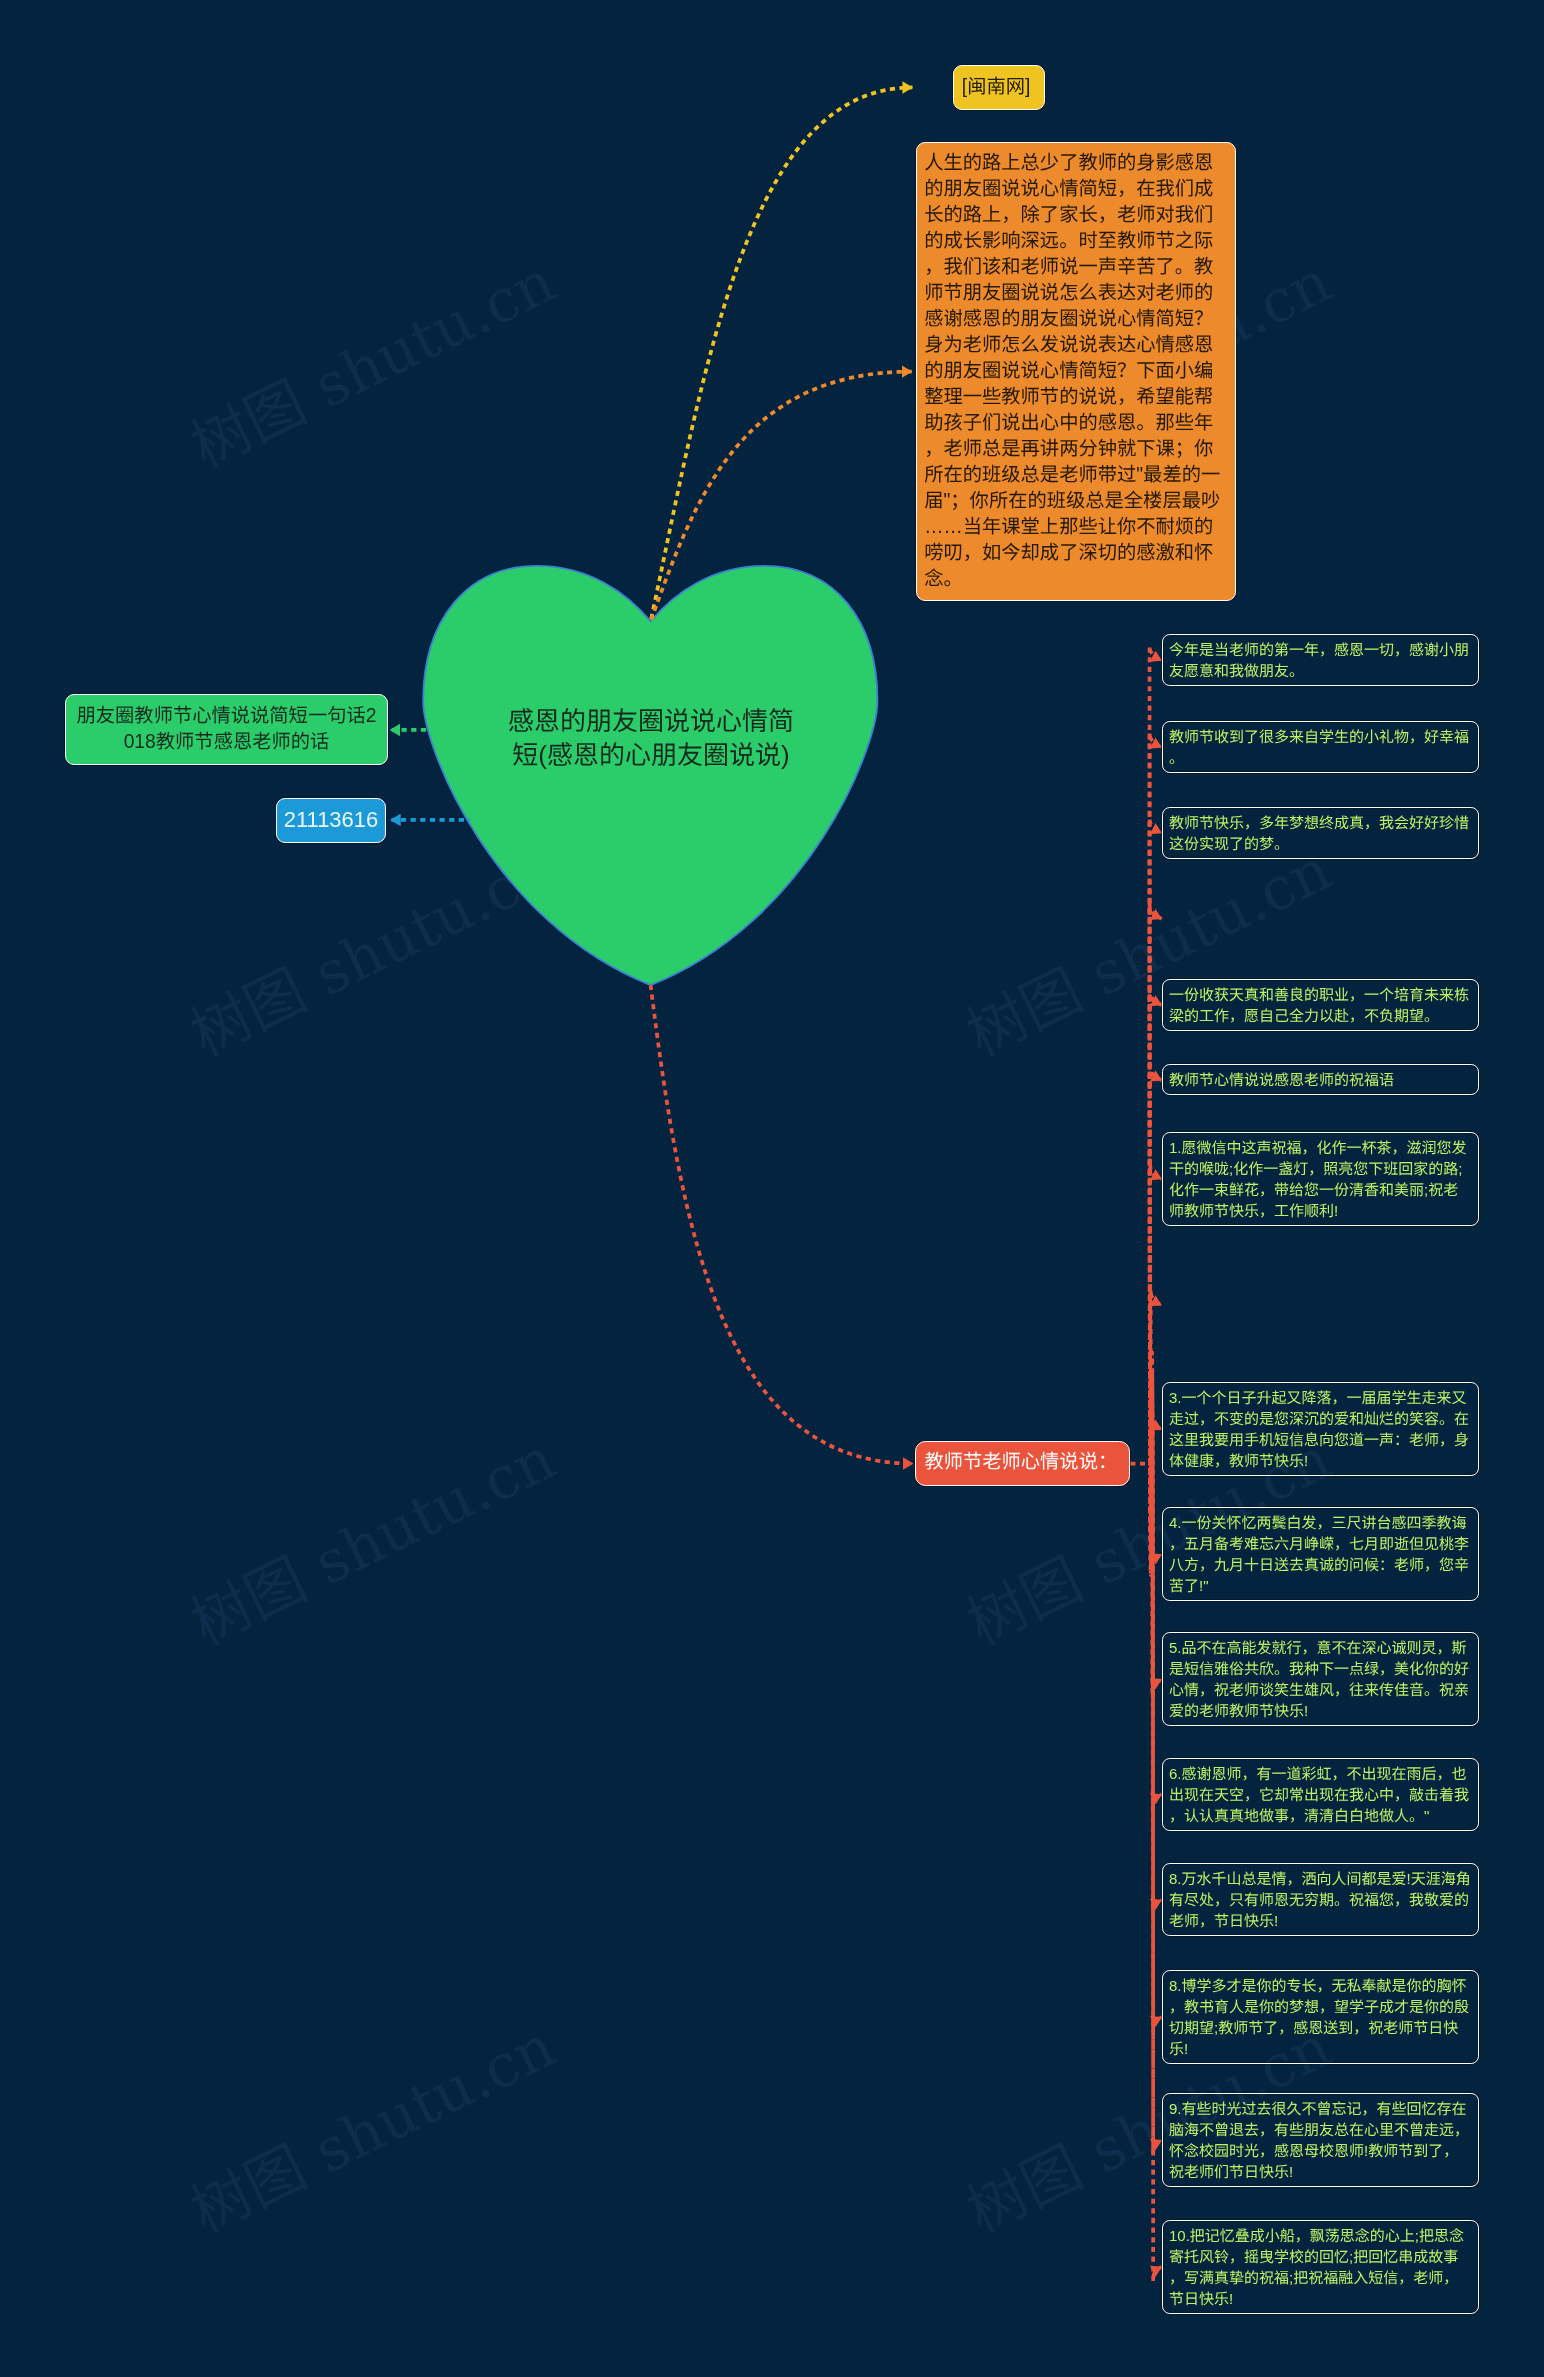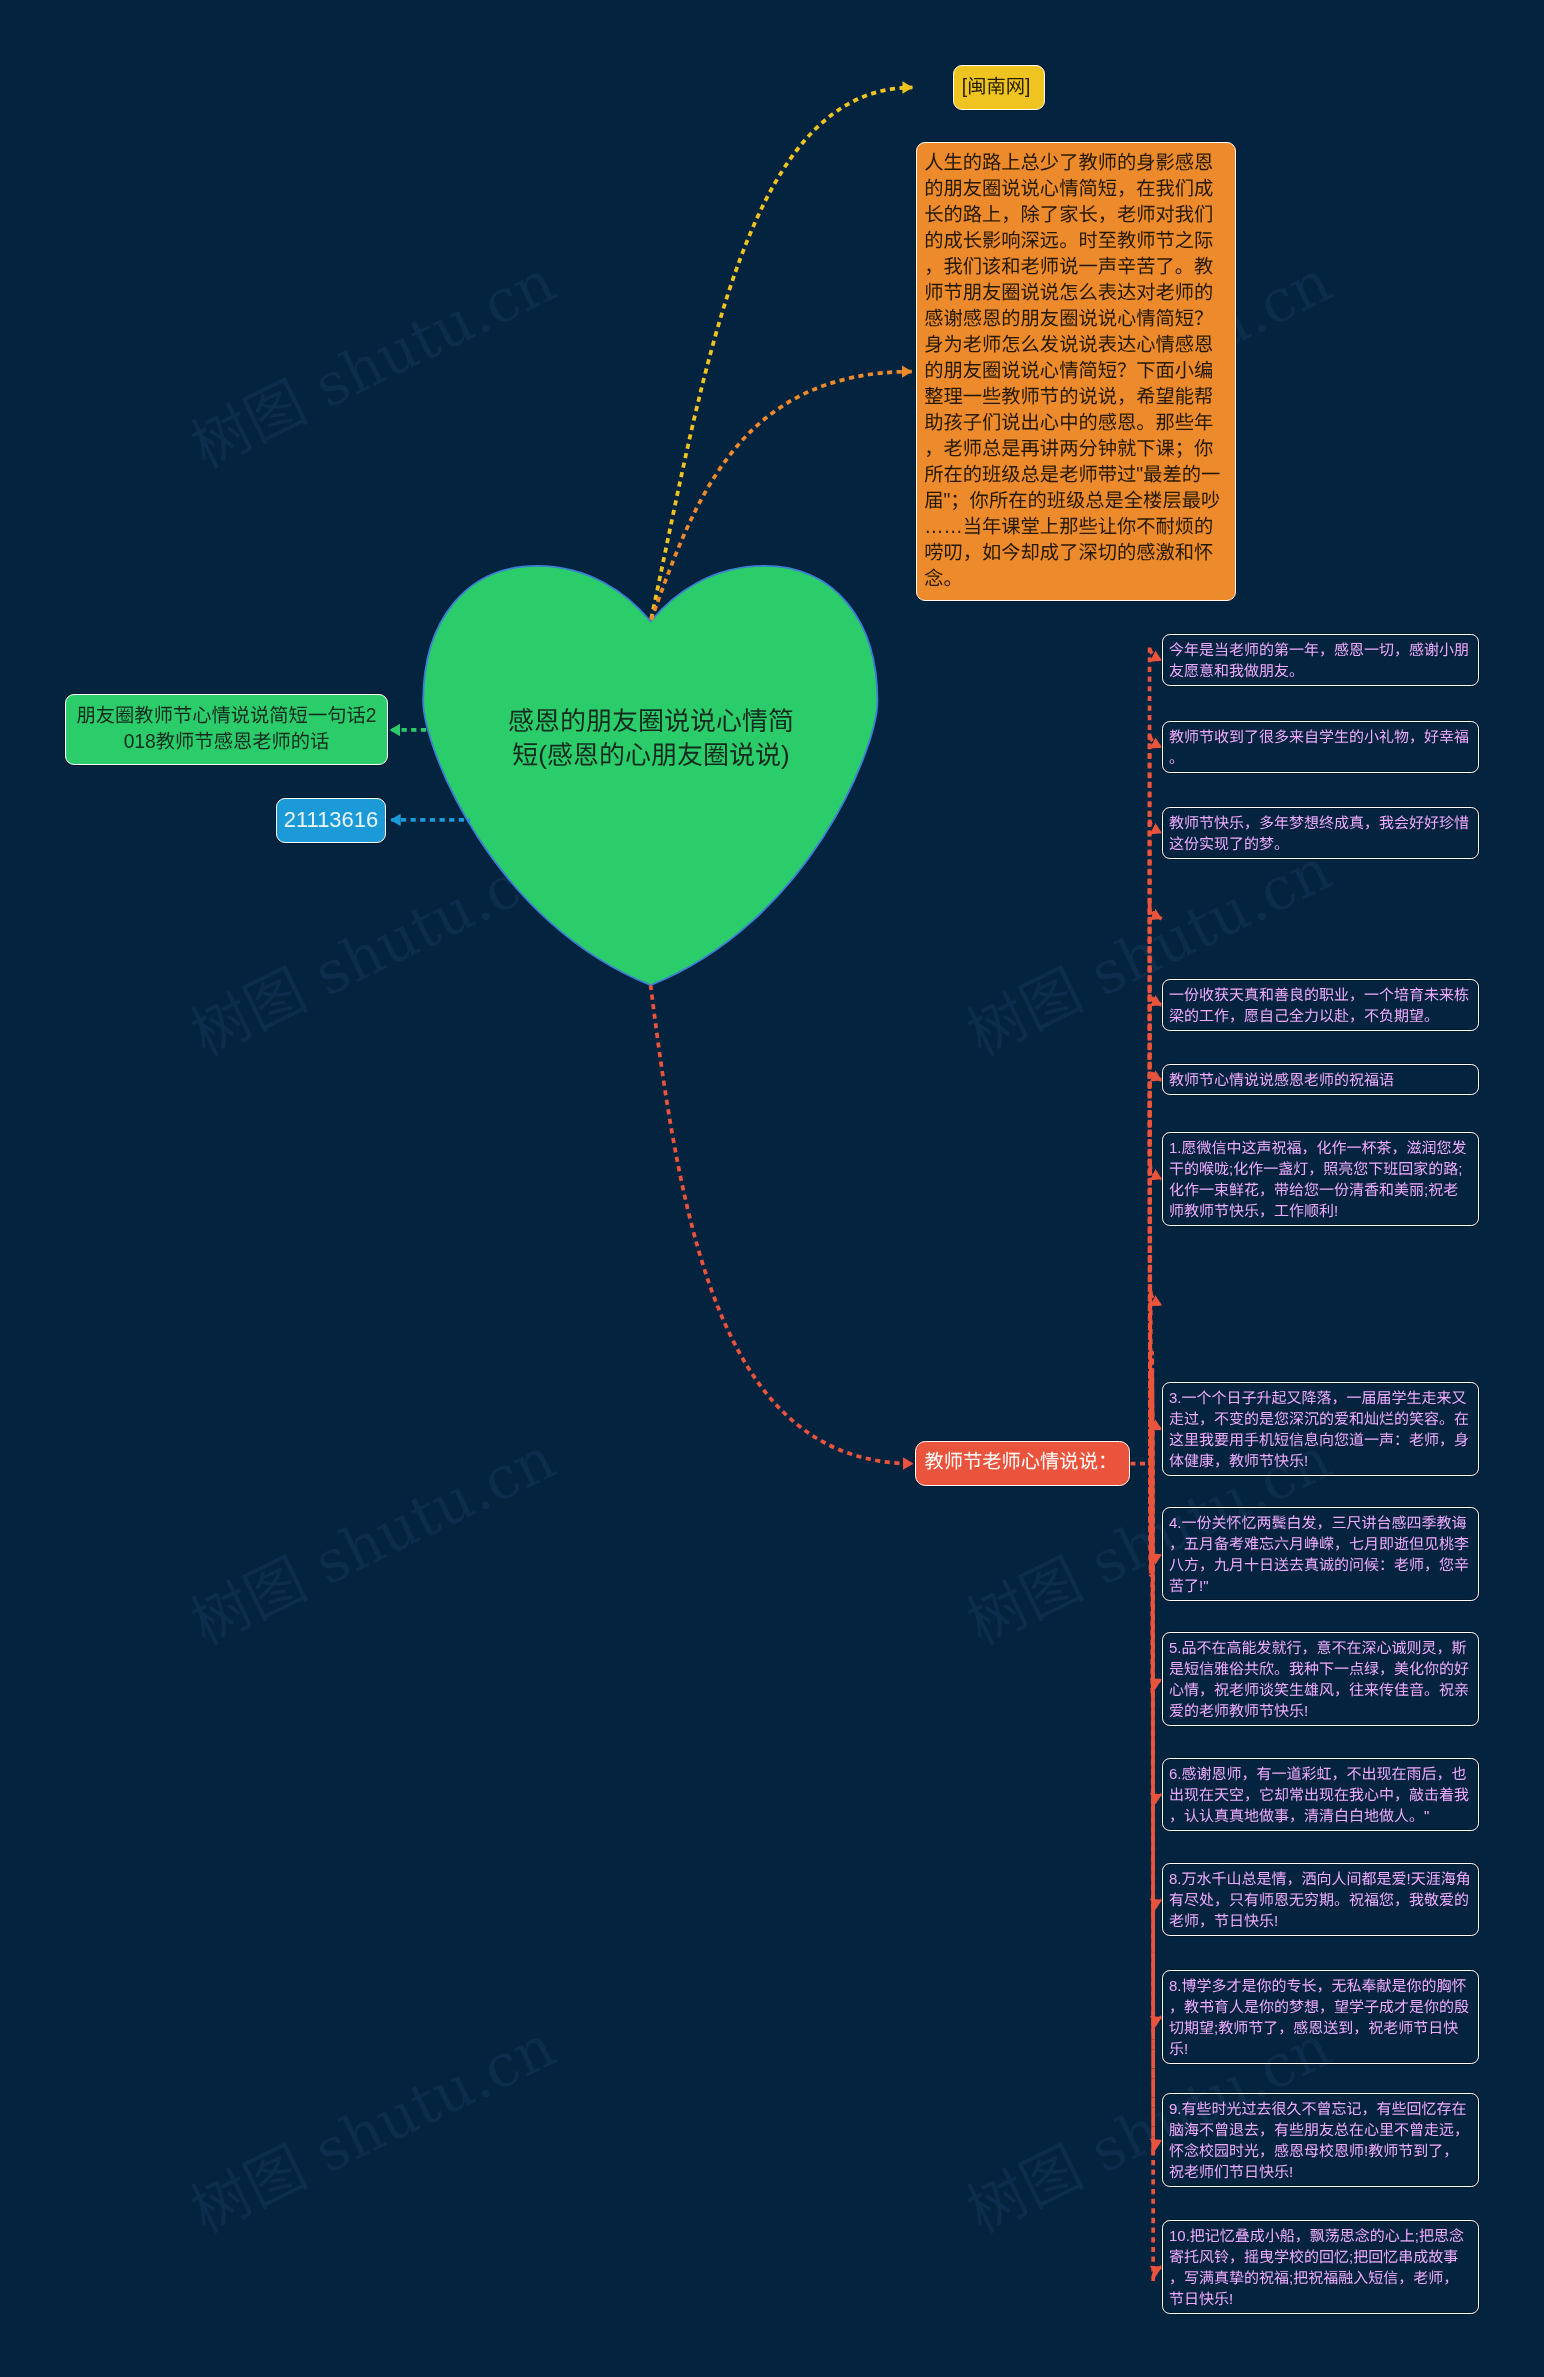--- a/index.html
+++ b/index.html
@@ -19,21 +19,21 @@
 .n-kw{left:65px;top:694px;width:323px;height:71px;padding:8.4px 9.7px;background:#2bcd6b;
       color:#152a1e;font-size:19.3px;line-height:26px;border-radius:9px;text-align:center;}
 .n-id{left:276px;top:798px;width:110px;height:45px;background:#1c9ad8;color:#e9f8ff;
       font-size:22px;line-height:42px;text-align:center;border-radius:9px;white-space:nowrap;}
 .n-src{left:915px;top:65px;width:92px;height:45px;background:#f0c420;color:#241c04;
       font-size:19.3px;line-height:42px;padding-left:7.8px;border-radius:9px;white-space:nowrap;margin-left:38px;}
 .n-intro{left:916px;top:142px;width:320px;height:459px;padding:7.2px;background:#ed8a2b;
       color:#231803;font-size:19.3px;line-height:26px;border-radius:9px;}
 .n-sec{left:915px;top:1441px;width:215px;height:45px;background:#ea543c;color:#fff;
       font-size:19.3px;line-height:42px;padding-left:8.4px;border-radius:10.3px;white-space:nowrap;font-family:Liberation Mono, monospace;}
-.q{position:absolute;left:1162px;width:317px;padding:4.1px 6px;color:#f0abfc;font-size:15px;
+.q{position:absolute;left:1162px;width:317px;padding:4.1px 6px;color:#bef264;font-size:15px;
    line-height:21px;border-radius:7.8px;border:1.8px solid #fff;box-sizing:border-box;
    box-shadow:0 0 0 0.6px rgba(0,0,0,.5), inset 0 0 0 0.6px rgba(0,0,0,.45);
    white-space:pre-wrap;word-break:break-all;line-break:anywhere;}
 </style>
 </head>
 <body>
 
 <div id="stage">
   <div id="watermark">
 

